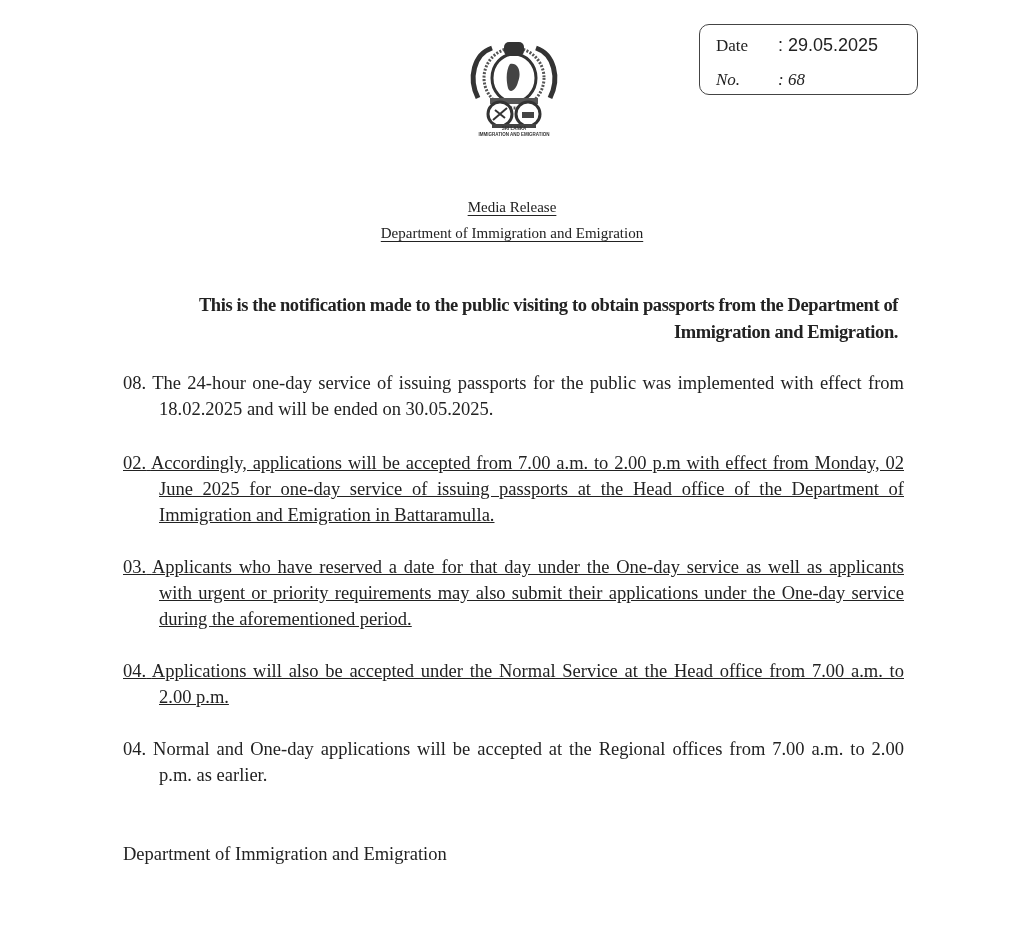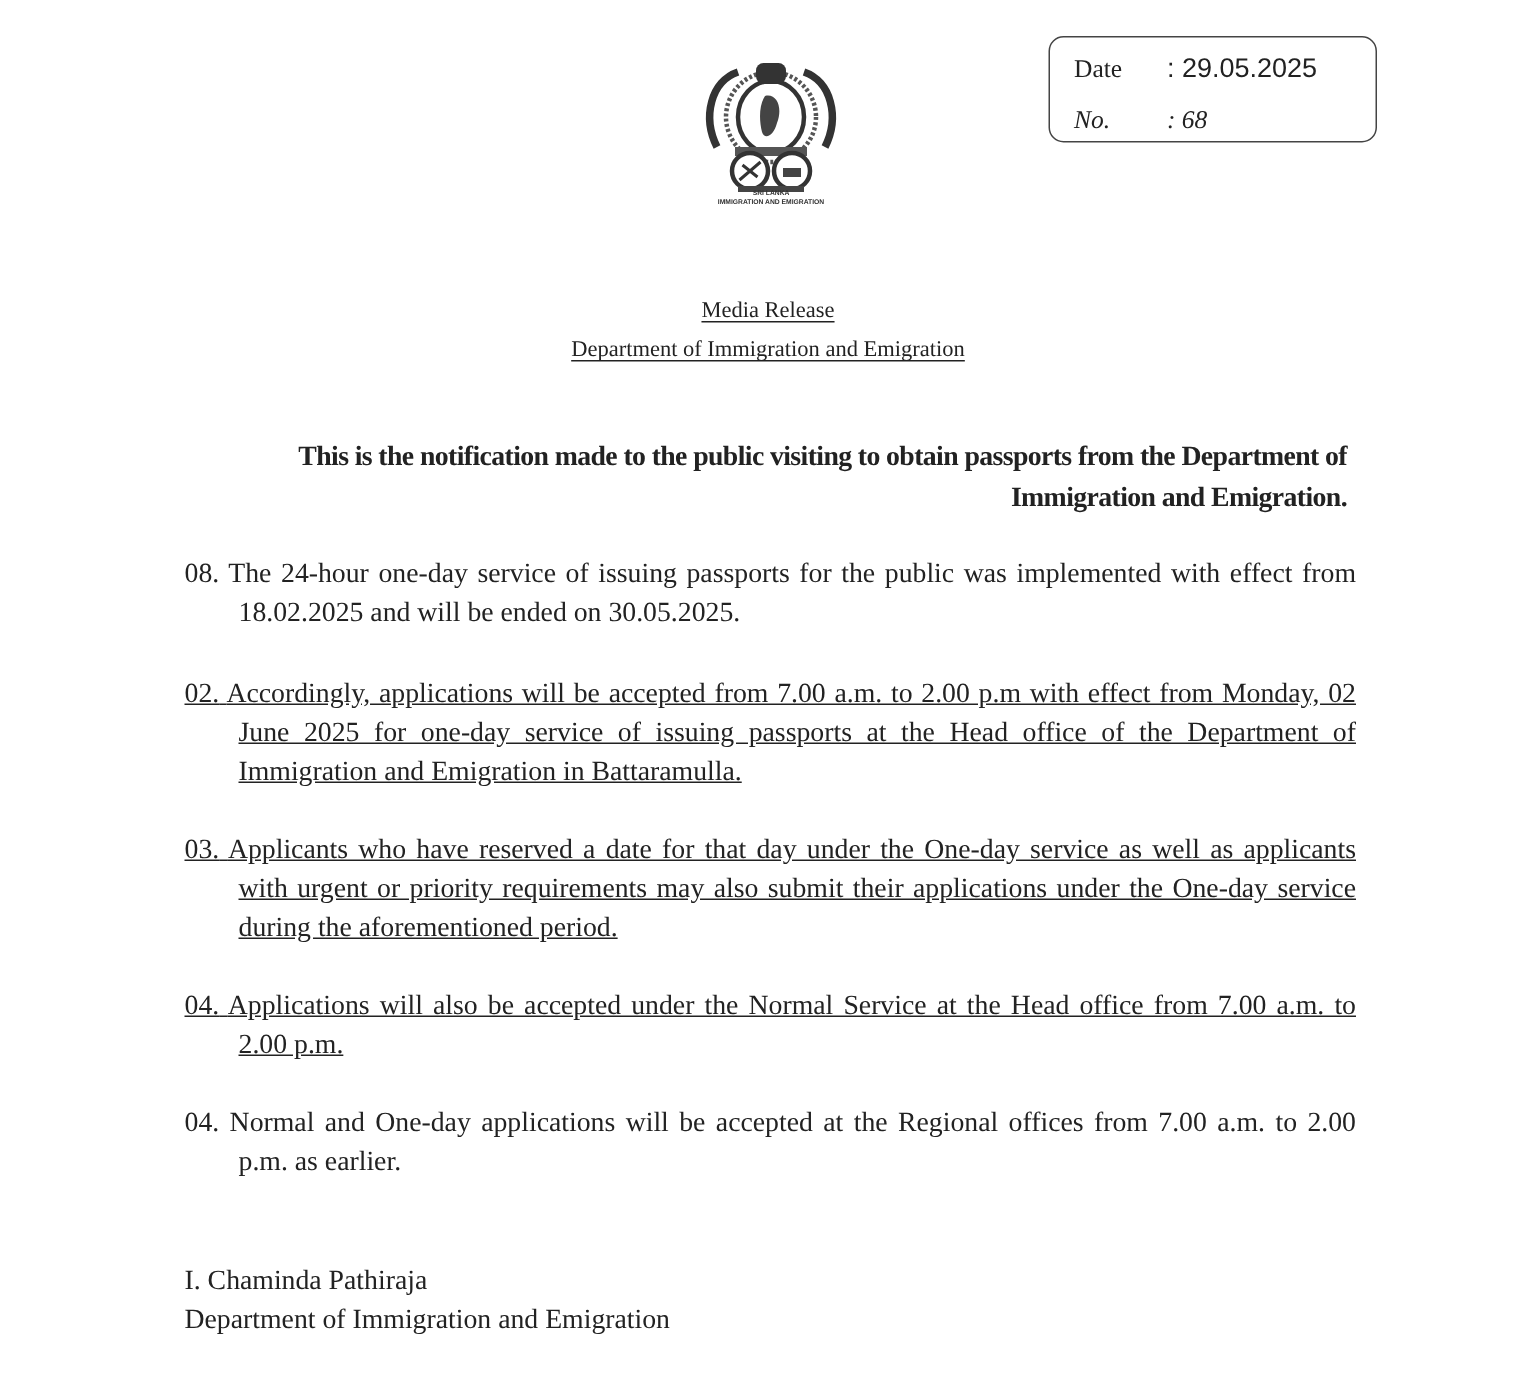--- a/index.html
+++ b/index.html
@@ -82,15 +82,14 @@
 
 <div class="items">
   <div class="item" style="top:0px;"><span class="num">08.</span> <span>The 24-hour one-day service of issuing passports for the public was implemented with effect from 18.02.2025 and will be ended on 30.05.2025.</span></div>
   <div class="item" style="top:80px;text-decoration:underline;"><span class="num">02.</span> <span>Accordingly, applications will be accepted from 7.00 a.m. to 2.00 p.m with effect from Monday, 02 June 2025 for one-day service of issuing passports at the Head office of the Department of Immigration and Emigration in Battaramulla.</span></div>
   <div class="item" style="top:184px;text-decoration:underline;"><span class="num">03.</span> <span>Applicants who have reserved a date for that day under the One-day service as well as applicants with urgent or priority requirements may also submit their applications under the One-day service during the aforementioned period.</span></div>
   <div class="item" style="top:288px;text-decoration:underline;"><span class="num">04.</span> <span>Applications will also be accepted under the Normal Service at the Head office from 7.00 a.m. to 2.00 p.m.</span></div>
   <div class="item" style="top:366px;"><span class="num">04.</span> <span>Normal and One-day applications will be accepted at the Regional offices from 7.00 a.m. to 2.00 p.m. as earlier.</span></div>
 </div>
 
 <div class="sig">
-  <div>I. Chaminda Pathiraja</div>
   <div>Department of Immigration and Emigration</div>
 </div>
 
 </body></html>

